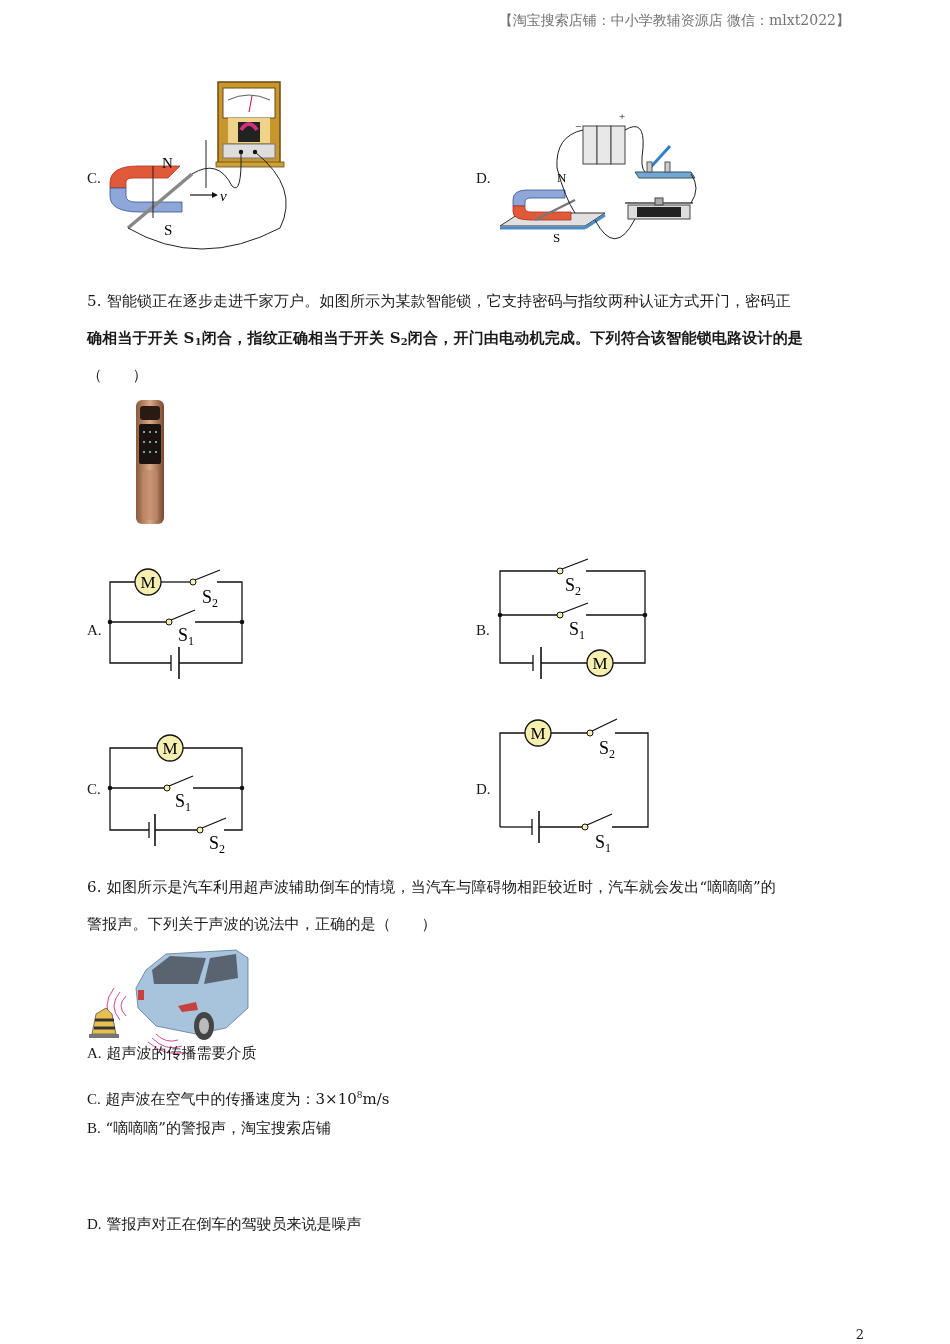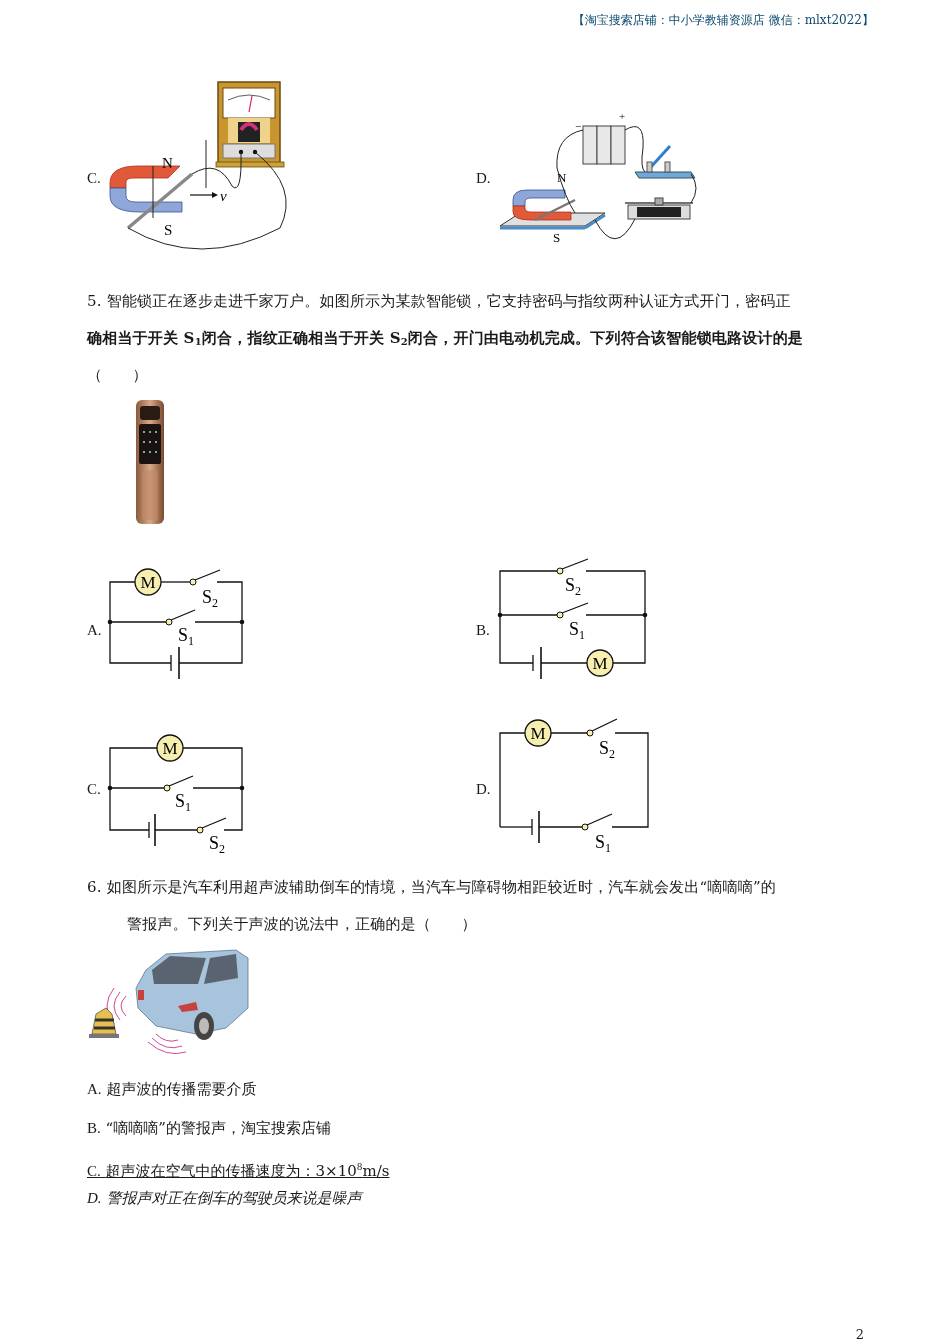--- a/index.html
+++ b/index.html
@@ -1,19 +1,19 @@
 <!DOCTYPE html>
 <html><head>
 <meta charset="utf-8">
 <style>
   html, body { margin: 0; padding: 0; background: #ffffff; }
   body { width: 950px; height: 1344px; position: relative; overflow: hidden;
          font-family: "DejaVu Serif", "Liberation Serif", serif; color: #1a1a1a; }
   .abs { position: absolute; }
-  .header { right: 76px; top: 12px; font-size: 12px; color: #0c4a6e; white-space: nowrap; }
+  .header { right: 100px; top: 12px; font-size: 14px; color: #737373; white-space: nowrap; }
   .q-line { left: 87px; font-size: 15px; white-space: nowrap; letter-spacing: 0.2px; }
   .opt-label { font-family: "Liberation Serif", serif; font-size: 15px; }
   .sub { font-size: 10px; vertical-align: -2px; }
   .sup { font-size: 9px; vertical-align: 6px; }
   .ans { left: 87px; font-size: 15px; white-space: nowrap; }
   .pagenum { right: 86px; bottom: 2px; font-size: 13px; }
   svg text { font-family: "Liberation Serif", serif; }
 </style>
 </head>
 <body>
@@ -205,21 +205,21 @@
   </g>
   <circle cx="43" cy="19" r="13" fill="#f6efb0" stroke="#111" stroke-width="1.3"></circle>
   <text x="43" y="25" font-size="17" text-anchor="middle">M</text>
   <circle cx="95" cy="19" r="3" fill="#f6efb0" stroke="#111"></circle>
   <circle cx="90" cy="113" r="3" fill="#f6efb0" stroke="#111"></circle>
   <text x="104" y="40" font-size="18"><tspan>S</tspan><tspan font-size="12" dy="4">2</tspan></text>
   <text x="100" y="134" font-size="18"><tspan>S</tspan><tspan font-size="12" dy="4">1</tspan></text>
 </svg>
 
 <div class="abs q-line" style="top:878px;">6. 如图所示是汽车利用超声波辅助倒车的情境，当汽车与障碍物相距较近时，汽车就会发出“嘀嘀嘀”的</div>
-<div class="abs q-line" style="top:915px;margin-left:40px;">警报声。下列关于声波的说法中，正确的是（　　）</div>
+<div class="abs q-line" style="top:915px;">警报声。下列关于声波的说法中，正确的是（　　）</div>
 
 <svg class="abs" style="left:86px; top:948px;" width="164" height="110" viewBox="0 0 164 110">
   <path d="M60 22 L80 6 L150 2 L162 10 L162 60 L140 80 L110 86 L70 78 L52 60 L50 40 Z" fill="#a8c4dc" stroke="#5a7a98" stroke-width="0.8"></path>
   <path d="M66 22 L84 8 L120 10 L112 36 L68 36 Z" fill="#5a6470"></path>
   <path d="M124 10 L150 6 L152 30 L118 36 Z" fill="#5a6470"></path>
   <rect x="52" y="42" width="6" height="10" fill="#c84040"></rect>
   <path d="M92 58 L110 54 L112 62 L96 64 Z" fill="#c84040"></path>
   <ellipse cx="118" cy="78" rx="10" ry="14" fill="#444"></ellipse>
   <ellipse cx="118" cy="78" rx="5" ry="8" fill="#bbb"></ellipse>
   <g fill="none" stroke="#d04a98" stroke-width="1">
@@ -229,18 +229,18 @@
     <path d="M70 86 Q80 96 92 92"></path>
       <path d="M66 90 Q80 104 96 98"></path>
       <path d="M62 94 Q80 110 100 104"></path>
   </g>
   <polygon points="6,86 10,66 20,60 26,66 30,86" fill="#e8c050" stroke="#555" stroke-width="0.8"></polygon>
   <line x1="9" y1="72" x2="28" y2="72" stroke="#333" stroke-width="3"></line>
   <line x1="8" y1="80" x2="29" y2="80" stroke="#333" stroke-width="3"></line>
   <rect x="3" y="86" width="30" height="4" fill="#777"></rect>
 </svg>
 
-<div class="abs ans" style="top:1080px;"><span class="opt-label">A.</span> <span>超声波的传播需要介质</span></div>
+<div class="abs ans" style="top:1044px;"><span class="opt-label">A.</span> <span>超声波的传播需要介质</span></div>
 <div class="abs ans" style="top:1119px;"><span class="opt-label">B.</span> <span>“嘀嘀嘀”的警报声，淘宝搜索店铺</span></div>
-<div class="abs ans" style="top:1162px;text-decoration:underline;"><span class="opt-label">C.</span> <span>超声波在空气中的传播速度为：3×10</span><span class="sup">8</span><span>m/s</span></div>
-<div class="abs ans" style="top:1189px;font-style:italic;"><span class="opt-label">D.</span> <span>警报声对正在倒车的驾驶员来说是噪声</span></div>
+<div class="abs ans" style="top:1090px;"><span class="opt-label">C.</span> <span>超声波在空气中的传播速度为：3×10</span><span class="sup">8</span><span>m/s</span></div>
+<div class="abs ans" style="top:1215px;"><span class="opt-label">D.</span> <span>警报声对正在倒车的驾驶员来说是噪声</span></div>
 
 <div class="abs pagenum">2</div>
 
 </body></html>

